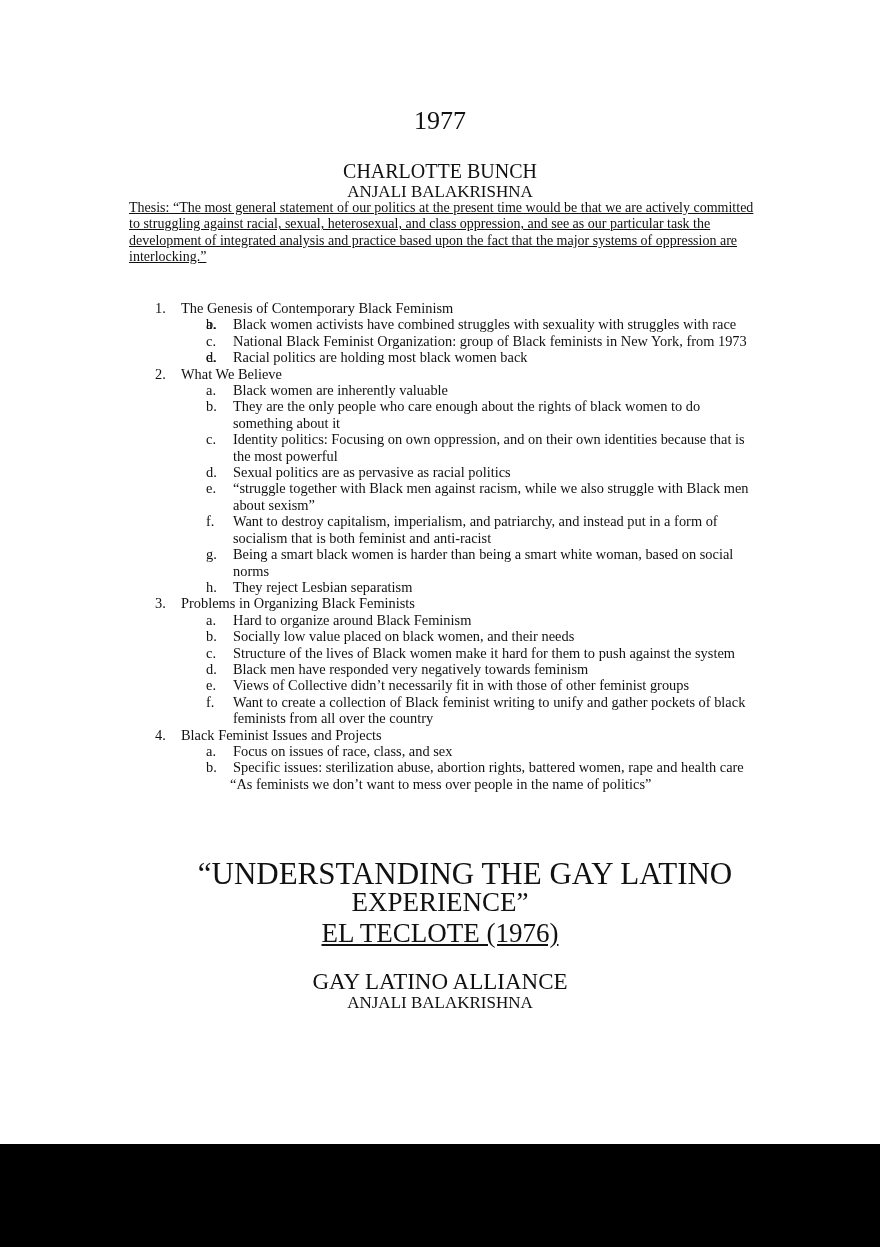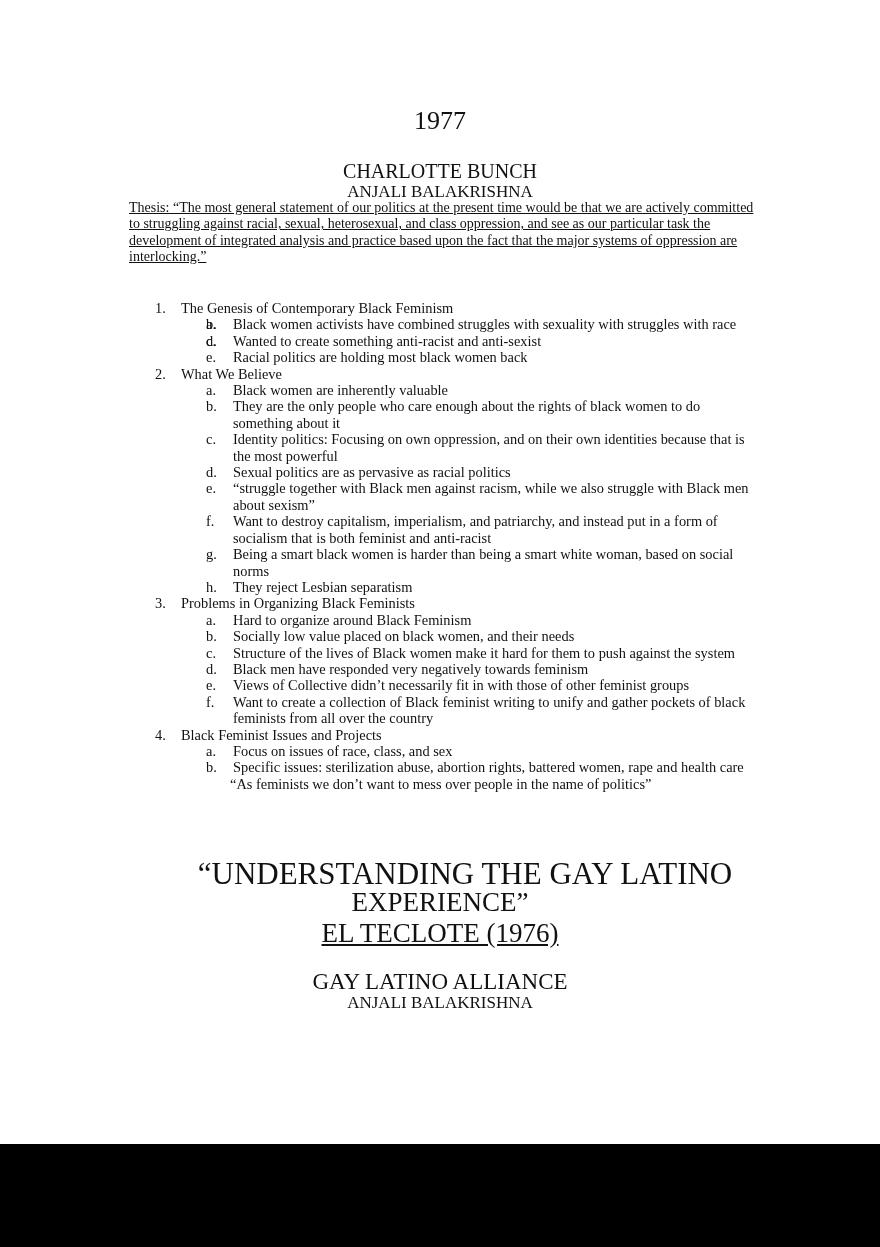--- a/index.html
+++ b/index.html
@@ -34,22 +34,22 @@
   <div class="center h-author">CHARLOTTE BUNCH</div>
   <div class="center h-sub">ANJALI BALAKRISHNA</div>
 
   <div class="thesis">Thesis: “The most general statement of our politics at the present time would be that we are actively committed to struggling against racial, sexual, heterosexual, and class oppression, and see as our particular task the development of integrated analysis and practice based upon the fact that the major systems of oppression are interlocking.”</div>
 
   <div class="outline">
 
     <div class="lvl1"><span class="num">1.</span><span>The Genesis of Contemporary Black Feminism</span></div>
     <div class="lvl2"><span class="num">a.</span></div>
     <div class="lvl2"><span class="num">b.</span><span>Black women activists have combined struggles with sexuality with struggles with race</span></div>
-    <div class="lvl2"><span class="num">c.</span></div>
-    <div class="lvl2"><span class="num">d.</span><span>Wanted to create something anti-racist and anti-sexist</span></div>
+    <div class="lvl2"><span class="num">c.</span><span>National Black Feminist Organization: group of Black feminists in New York, from 1973</span></div>
+    <div class="lvl2"><span class="num">d.</span></div>
     <div class="lvl2"><span class="num">e.</span><span>Racial politics are holding most black women back</span></div>
 
     <div class="lvl1"><span class="num">2.</span><span>What We Believe</span></div>
     <div class="lvl2"><span class="num">a.</span><span>Black women are inherently valuable</span></div>
     <div class="lvl2"><span class="num">b.</span><span>They are the only people who care enough about the rights of black women to do something about it</span></div>
     <div class="lvl2"><span class="num">c.</span><span>Identity politics: Focusing on own oppression, and on their own identities because that is the most powerful</span></div>
     <div class="lvl2"><span class="num">d.</span><span>Sexual politics are as pervasive as racial politics</span></div>
     <div class="lvl2"><span class="num">e.</span><span>“struggle together with Black men against racism, while we also struggle with Black men about sexism”</span></div>
     <div class="lvl2"><span class="num">f.</span><span>Want to destroy capitalism, imperialism, and patriarchy, and instead put in a form of socialism that is both feminist and anti-racist</span></div>
     <div class="lvl2"><span class="num">g.</span><span>Being a smart black women is harder than being a smart white woman, based on social norms</span></div>

